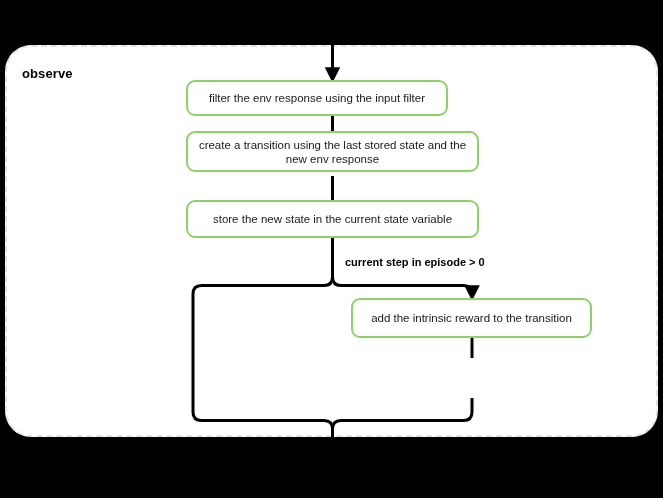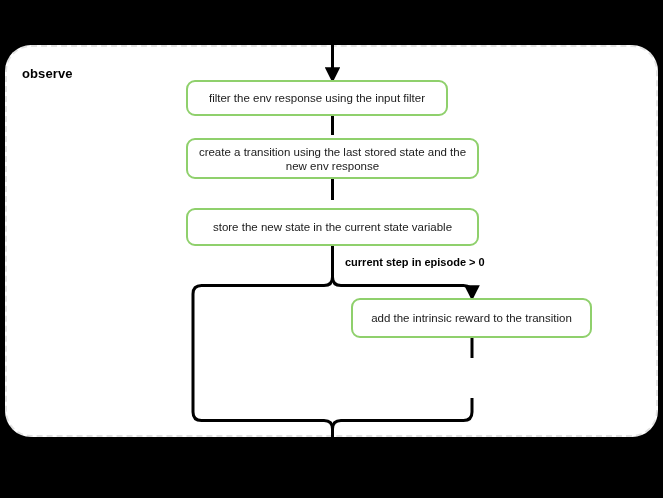--- a/index.html
+++ b/index.html
@@ -47,22 +47,22 @@
     display: flex;
     align-items: center;
     justify-content: center;
     text-align: center;
     color: #1a1a1a;
     font-size: 11.5px;
     line-height: 14px;
     padding: 2px 8px;
   }
   #node-filter      { left: 186px; top:  80px; width: 262px; height: 36px; }
-  #node-create      { left: 186px; top: 138px; width: 293px; height: 41px; }
-  #node-store-state { left: 186px; top: 200px; width: 293px; height: 38px; margin-top: 8px; }
+  #node-create      { left: 186px; top: 131px; width: 293px; height: 41px; }
+  #node-store-state { left: 186px; top: 200px; width: 293px; height: 38px; }
   #node-intrinsic   { left: 351px; top: 298px; width: 241px; height: 40px; }
   #node-store-mem   { left: 351px; top: 358px; width: 241px; height: 40px; }
 
   
   #edges {
     position: absolute;
     left: 0;
     top: 0;
     width: 663px;
     height: 498px;

